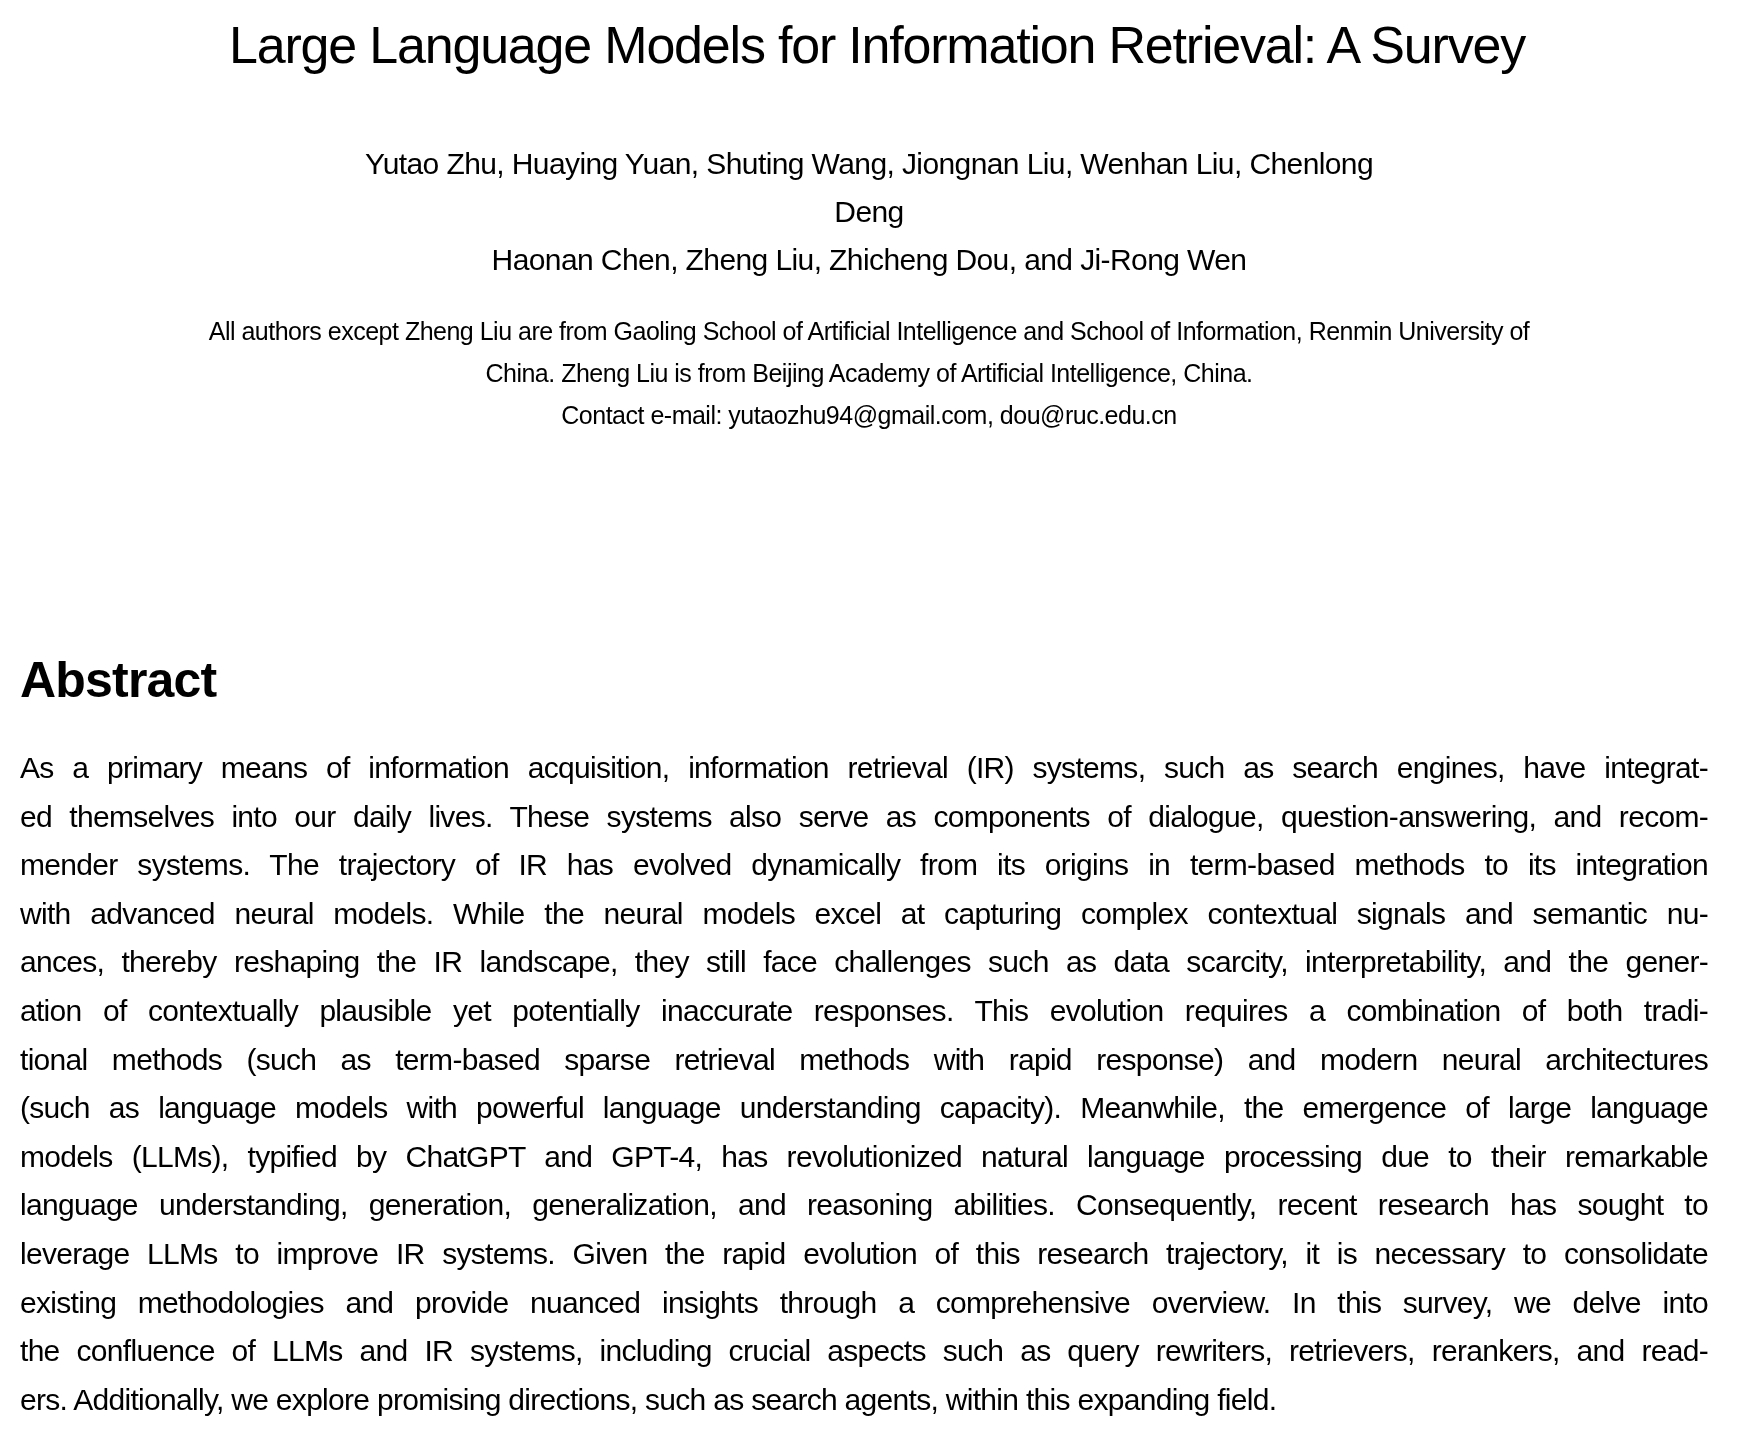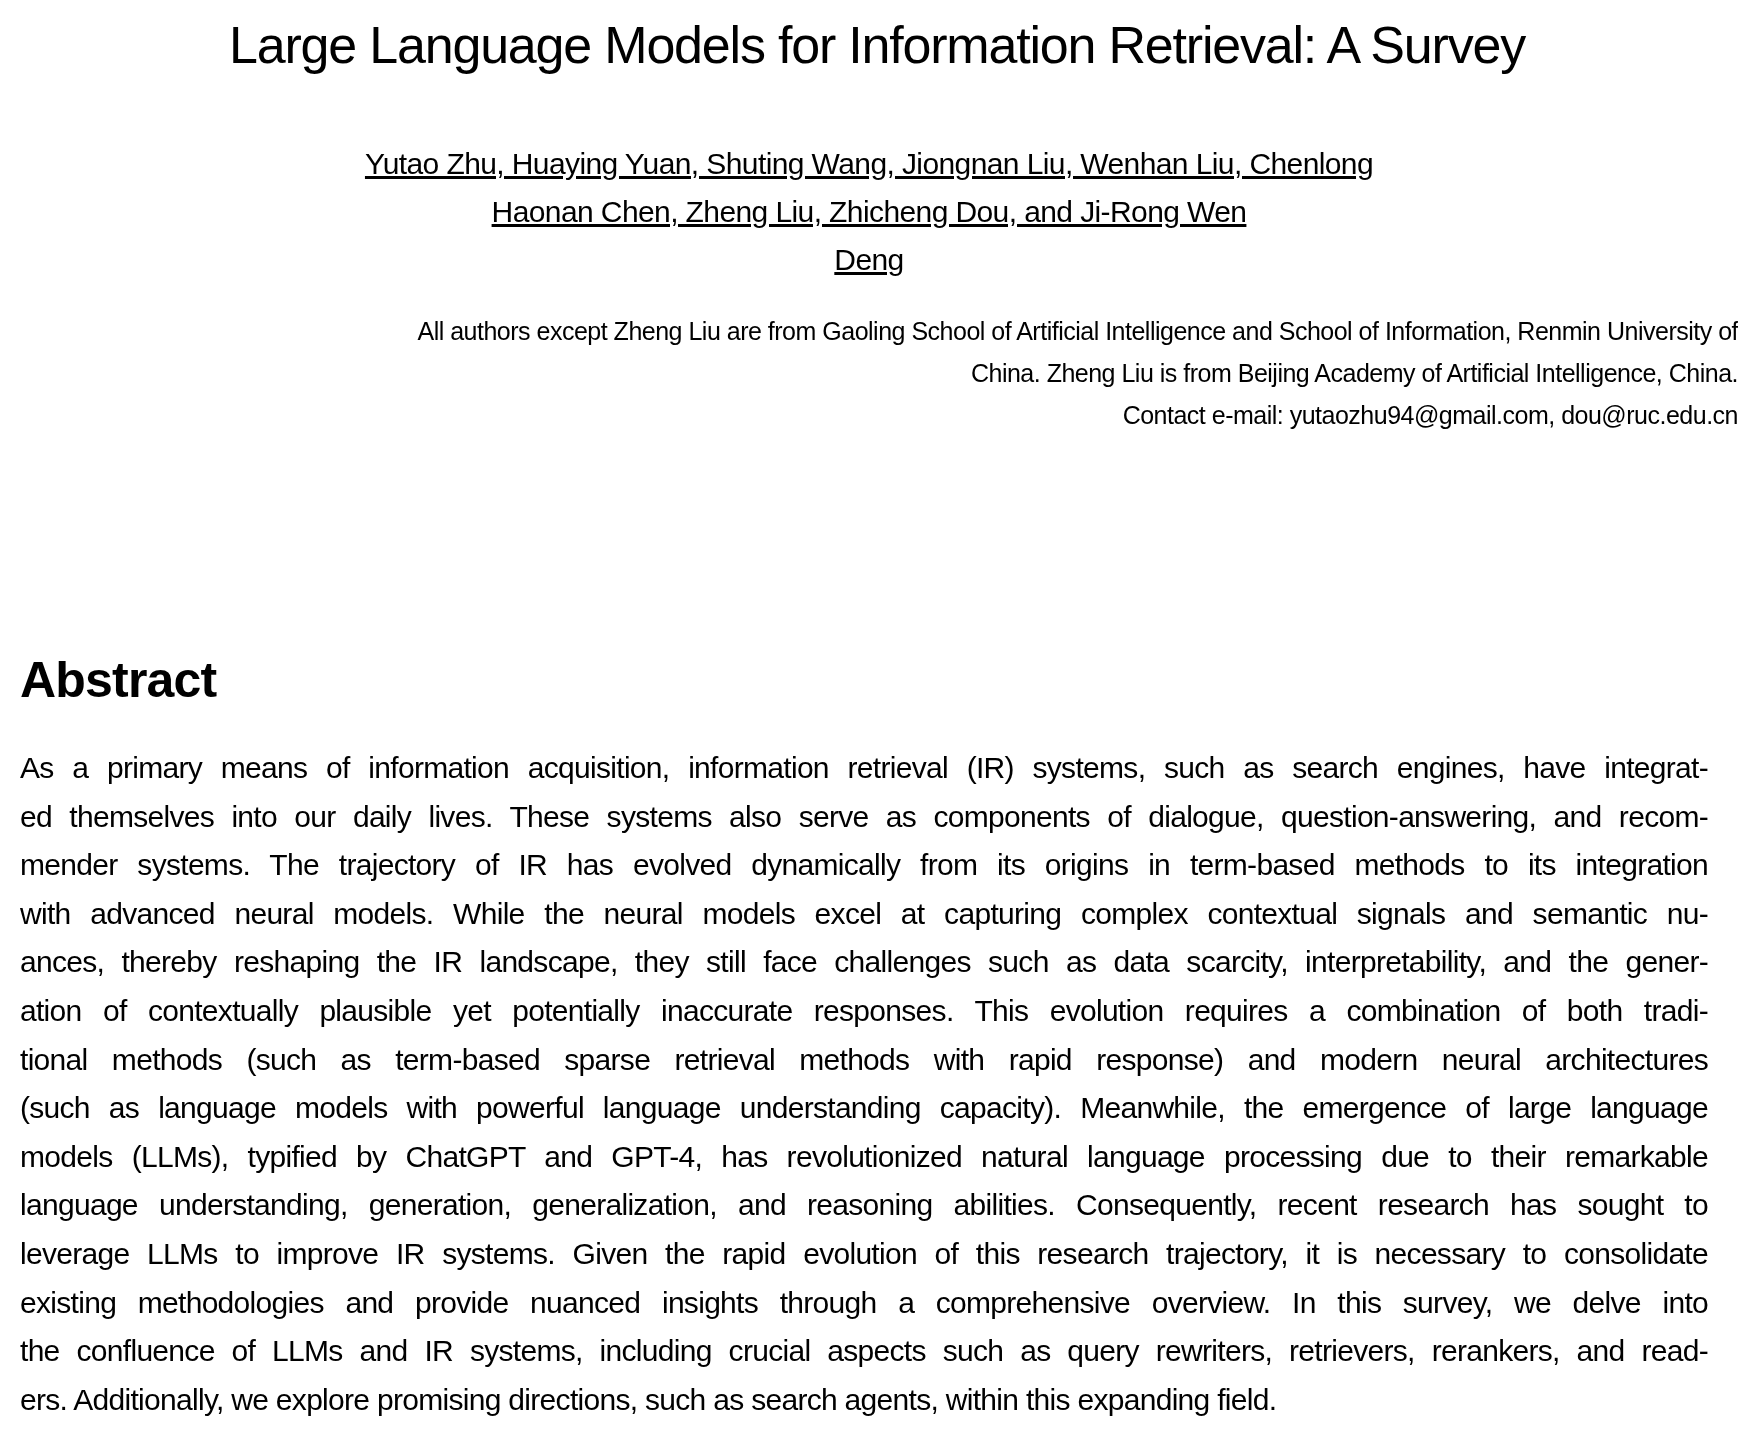--- a/index.html
+++ b/index.html
@@ -10,24 +10,24 @@
   .title {
     position: absolute; left: 0; width: 1738px; top: 10px;
     text-align: center; font-size: 52px; font-weight: normal;
     letter-spacing: -1.2px; margin: 0; line-height: 70px; padding-left: 8px;
   }
   .authors {
     position: absolute; left: 0; width: 1738px; top: 140px;
     text-align: center; font-size: 30px; line-height: 48px;
     letter-spacing: -0.6px;
   }
-  .authors div { white-space: nowrap; text-decoration: underline; }
+  .authors div { white-space: nowrap; }
   .affil {
     position: absolute; left: 0; width: 1738px; top: 310px;
-    text-align: right; font-size: 25px; line-height: 42px;
+    text-align: center; font-size: 25px; line-height: 42px;
     letter-spacing: -0.5px;
   }
   .affil div { white-space: nowrap; }
   .abs-heading {
     position: absolute; left: 20px; top: 650px; margin: 0;
     font-size: 50px; font-weight: bold; letter-spacing: -0.8px;
     line-height: 60px;
   }
   .abs-body {
     position: absolute; left: 20px; width: 1688px; top: 744px;
@@ -39,22 +39,22 @@
   }
   .abs-line.last { text-align-last: left; }
 </style>
 </head>
 <body>
 
 <h1 class="title">Large Language Models for Information Retrieval: A Survey</h1>
 
 <div class="authors">
   <div>Yutao Zhu, Huaying Yuan, Shuting Wang, Jiongnan Liu, Wenhan Liu, Chenlong</div>
+  <div>Deng</div>
   <div>Haonan Chen, Zheng Liu, Zhicheng Dou, and Ji-Rong Wen</div>
-  <div>Deng</div>
 </div>
 
 <div class="affil">
   <div>All authors except Zheng Liu are from Gaoling School of Artificial Intelligence and School of Information, Renmin University of</div>
   <div>China. Zheng Liu is from Beijing Academy of Artificial Intelligence, China.</div>
   <div>Contact e-mail: yutaozhu94@gmail.com, dou@ruc.edu.cn</div>
 </div>
 
 <h2 class="abs-heading">Abstract</h2>
 

